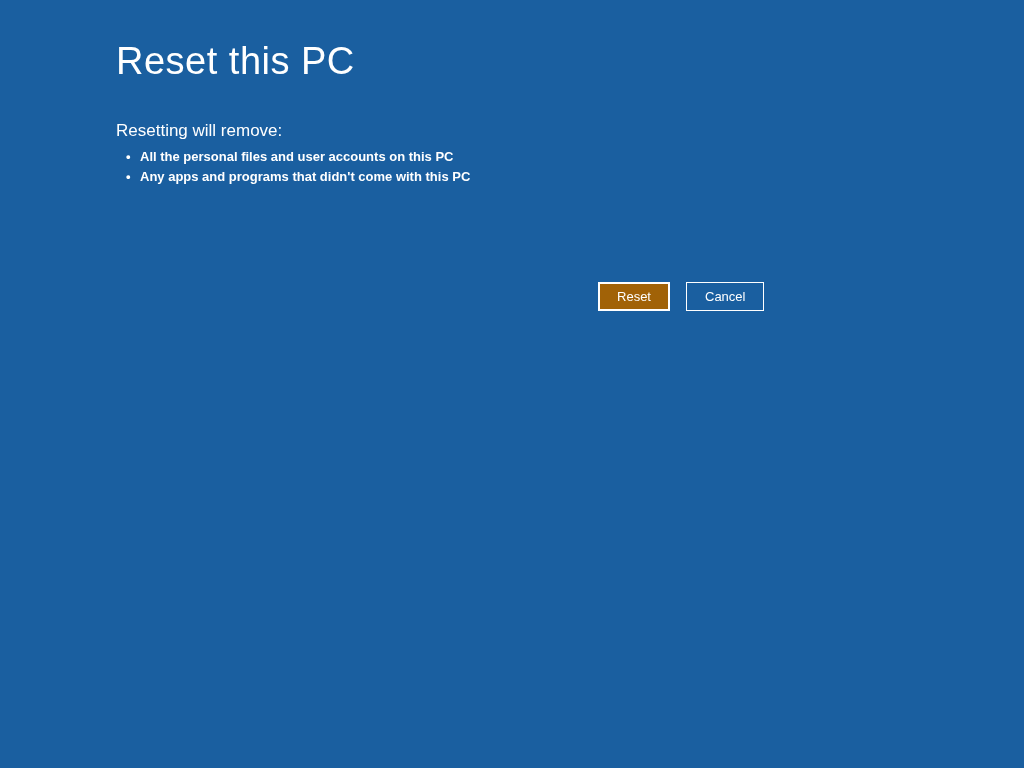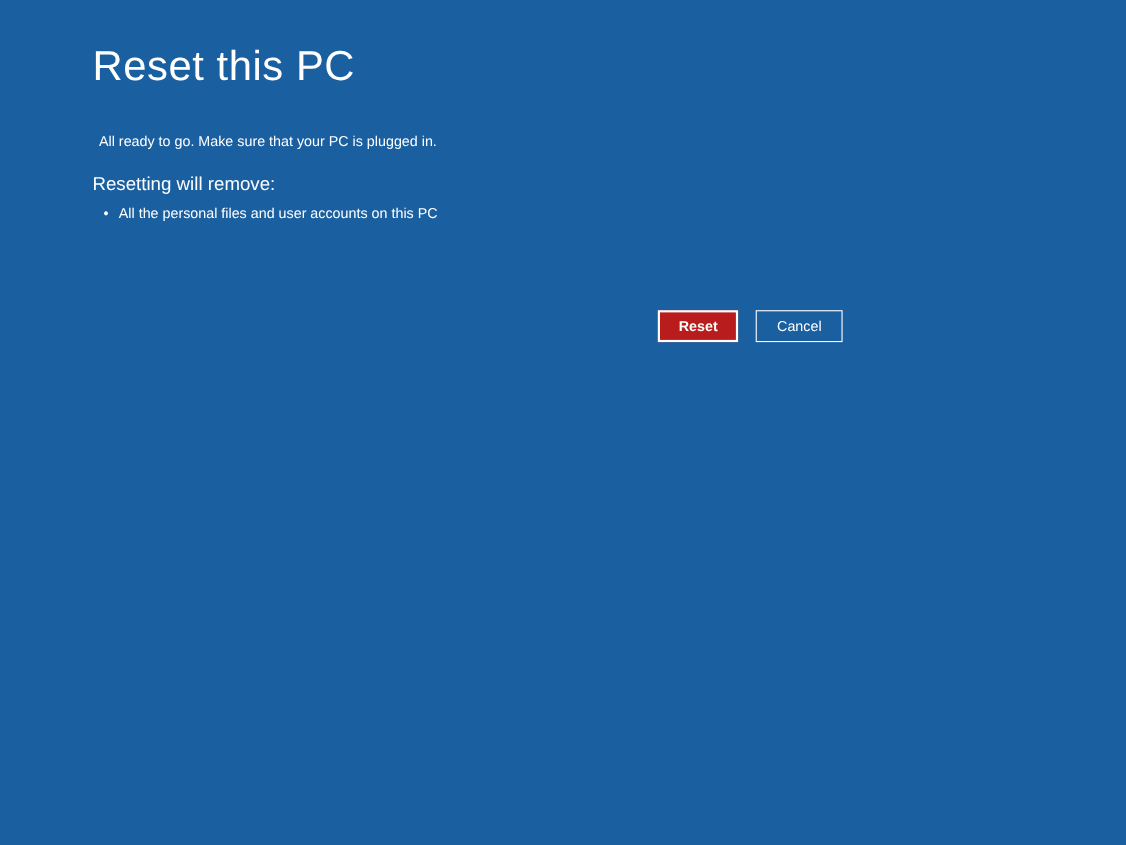--- a/index.html
+++ b/index.html
@@ -9,21 +9,21 @@
     }
     body {
       width: 1024px;
       height: 768px;
       background-color: #1a5fa0;
       font-family: 'Segoe UI', 'Segoe UI Light', Tahoma, sans-serif;
       color: #ffffff;
       overflow: hidden;
     }
     .container {
-      padding-left: 84px;
+      padding-left: 116px;
       padding-top: 40px;
     }
     .page-title {
       font-size: 38px;
       font-weight: 300;
       letter-spacing: 0.5px;
       margin-bottom: 38px;
     }
     .status-text {
       font-size: 13px;
@@ -35,21 +35,21 @@
       font-size: 17px;
       font-weight: 400;
       margin-bottom: 6px;
     }
     .removal-list {
       list-style: none;
       padding-left: 10px;
     }
     .removal-list li {
       font-size: 13px;
-      font-weight: 400;
+      font-weight: 700;
       line-height: 20px;
       position: relative;
       padding-left: 14px;
     }
     .removal-list li::before {
       content: "•";
       position: absolute;
       left: 0;
       top: 0;
     }
@@ -66,34 +66,33 @@
       font-weight: 400;
       color: #ffffff;
       background: transparent;
       border: 1.5px solid #ffffff;
       padding: 6px 18px;
       min-width: 72px;
       cursor: pointer;
       text-align: center;
     }
     .btn-primary {
-      background-color: #b91c1c;
+      background-color: #a16207;
       border: 2px solid #ffffff;
       padding: 5px 17px;
-      font-weight: bold;
     }
   </style>
 </head>
 <body>
 
 <div class="container">
   <h1 class="page-title">Reset this PC</h1>
-  <p class="status-text">All ready to go. Make sure that your PC is plugged in.</p>
   <p class="removal-intro">Resetting will remove:</p>
   <ul class="removal-list">
     <li>All the personal files and user accounts on this PC</li>
+    <li>Any apps and programs that didn't come with this PC</li>
   </ul>
 </div>
 
 <div class="button-row">
   <button class="btn btn-primary">Reset</button>
   <button class="btn">Cancel</button>
 </div>
 
 </body></html>

